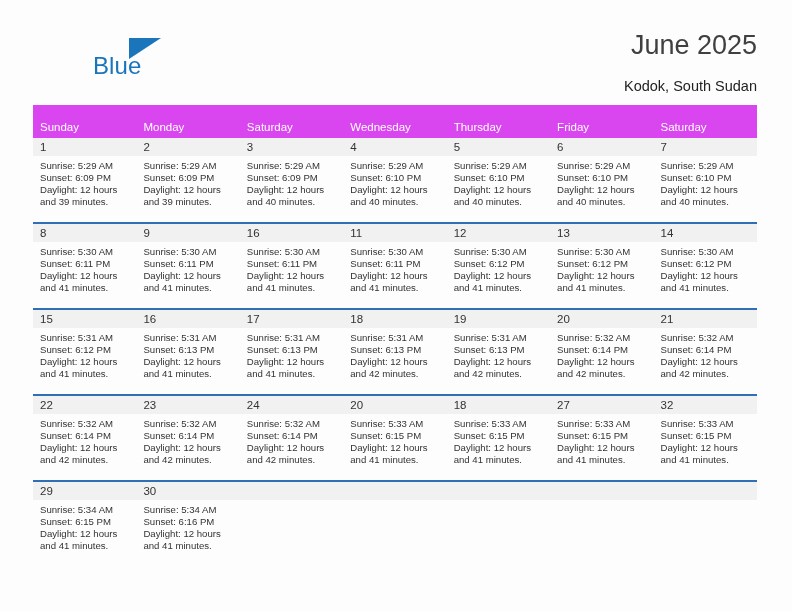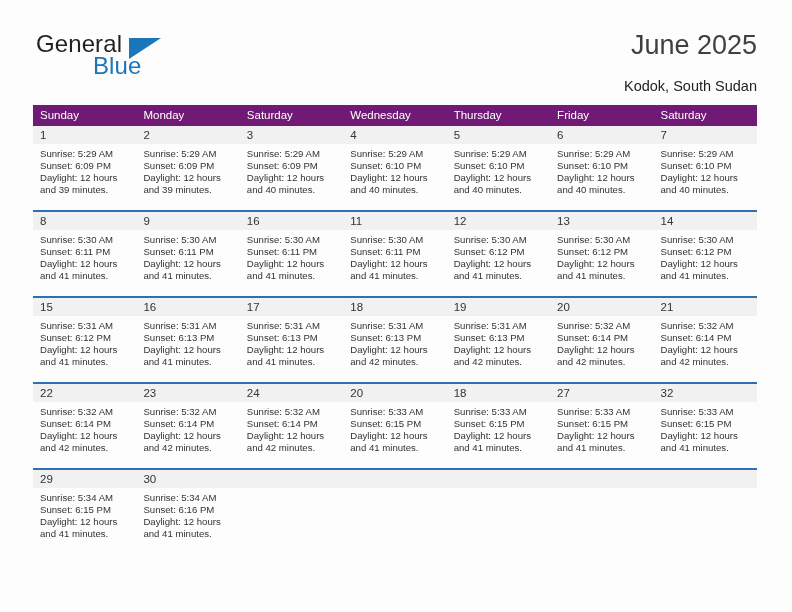--- a/index.html
+++ b/index.html
@@ -89,26 +89,26 @@
   
   .calendar {
     position: absolute;
     left: 33px;
     top: 105px;
     width: 724px;
     border-collapse: collapse;
     table-layout: fixed;
   }
   .calendar th {
-    background: #701a75;
+    background: #d946ef;
     color: #ffffff;
     font-size: 11.5px;
     font-weight: normal;
     text-align: left;
-    padding: 4px 0 4px 7px;
+    padding: 16px 0 4px 7px;
     height: 13px;
     line-height: 13px;
     border: none;
     font-family: "Liberation Sans", sans-serif;
   }
   .calendar td {
     vertical-align: top;
     padding: 0;
     border: none;
     width: 103.43px;
@@ -147,21 +147,20 @@
   }
 </style>
 </head>
 <body>
 
 <div class="page">
 
   <div class="top-bar">
 
     <div class="brand">
-      <span class="brand-general">General</span>
       <span class="brand-tri"></span>
       <span class="brand-blue">Blue</span>
     </div>
 
     <div class="title-block">
       <div class="cal-title">June 2025</div>
       <div class="cal-subtitle">Kodok, South Sudan</div>
     </div>
 
   </div>

